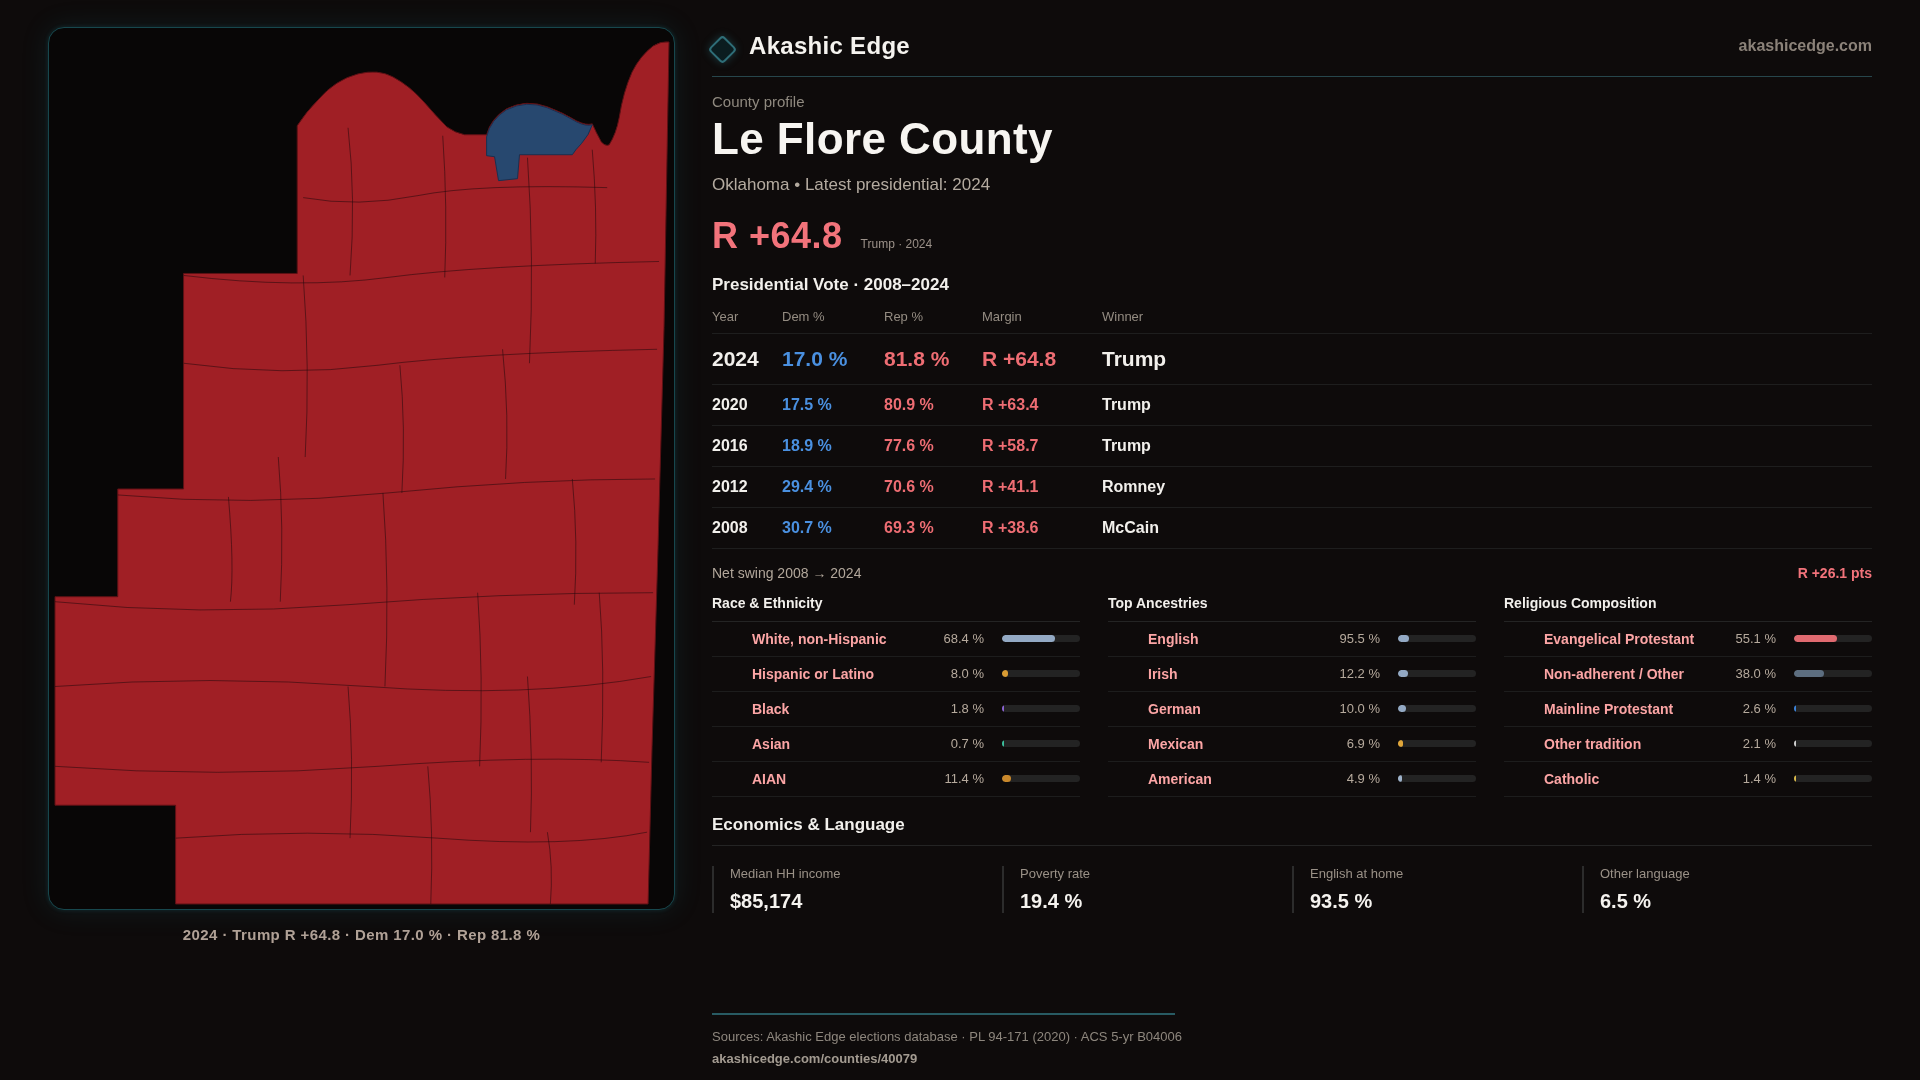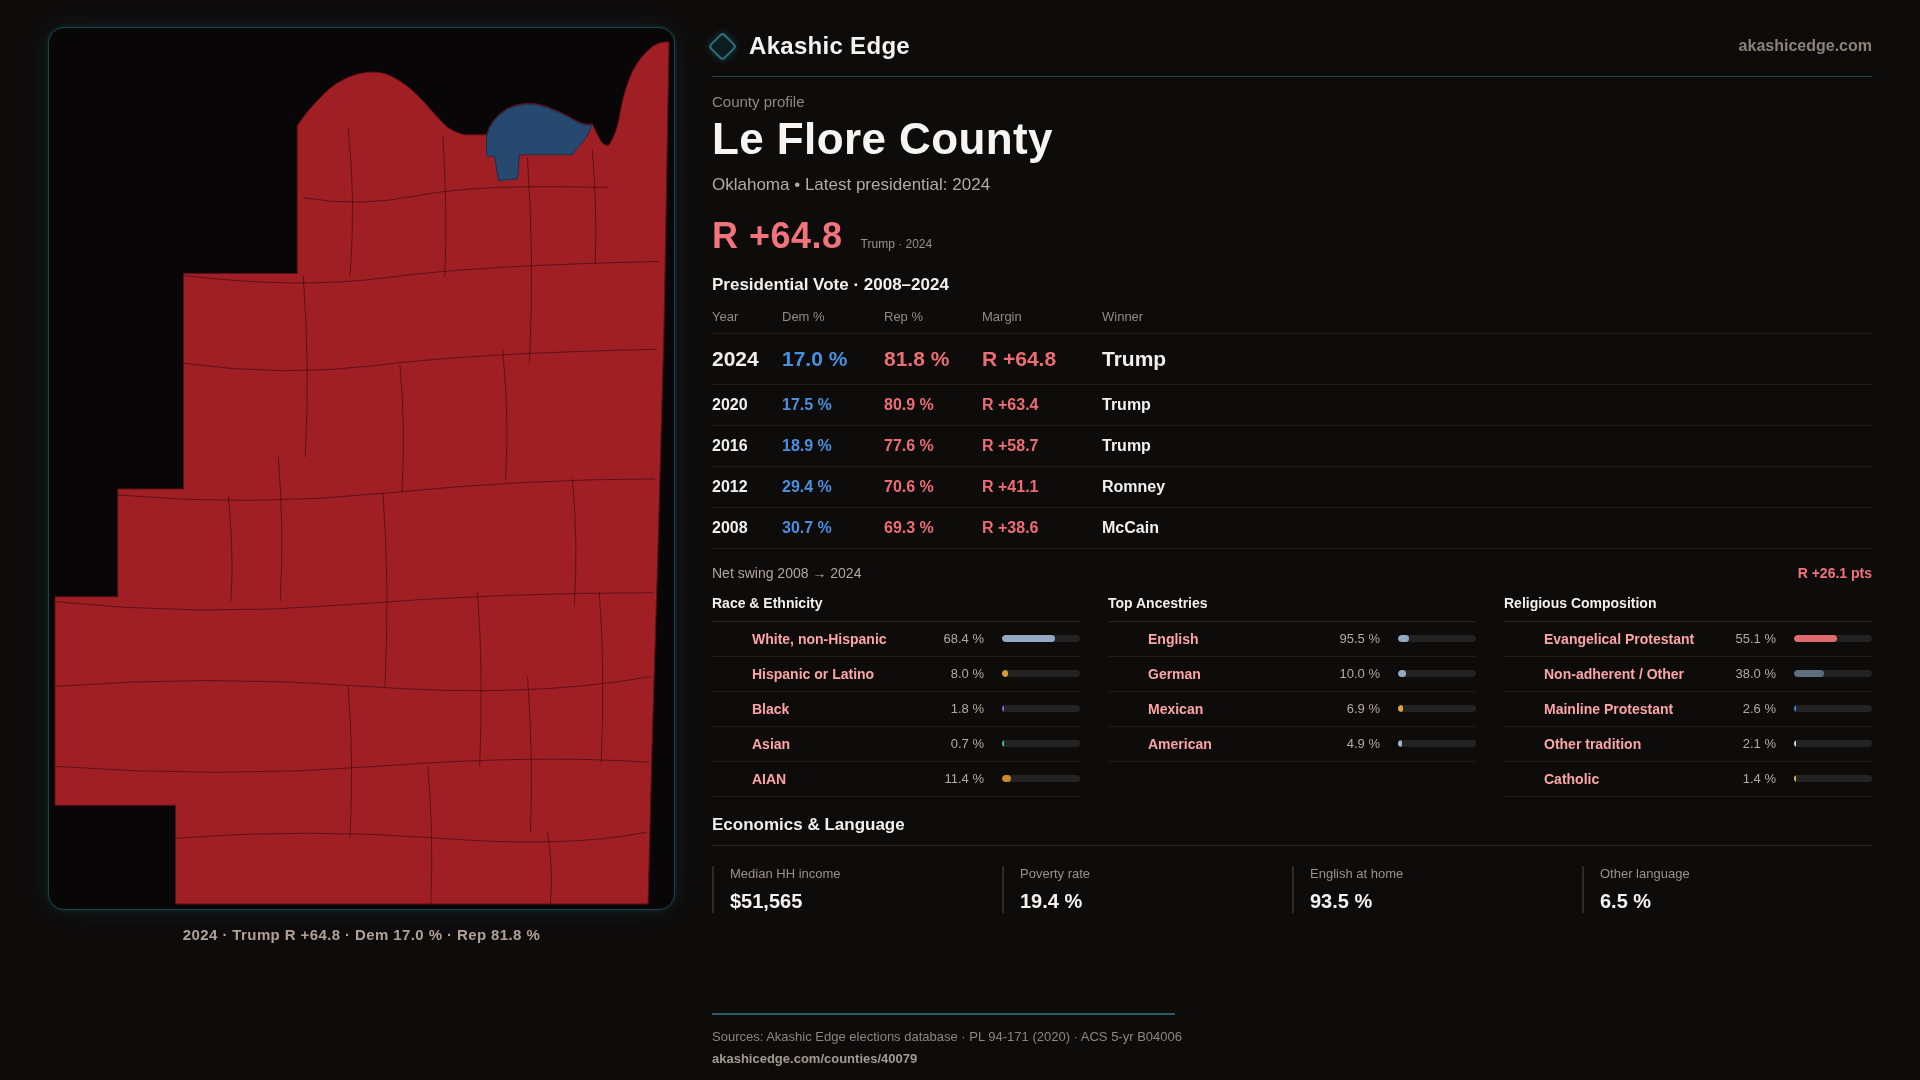--- a/index.html
+++ b/index.html
@@ -21,21 +21,21 @@
   .map-caption {
     position:absolute; left:48px; top:926px; width:627px; text-align:center;
     color:#b0a196; font-size:15px; letter-spacing:.4px; font-weight:600;
   }
 
   
   .content { position:absolute; left:712px; top:28px; width:1160px; }
 
   .hdr { display:flex; align-items:center; justify-content:space-between;
          padding:4px 0 16px; border-bottom:1px solid #27464c; }
-  .brand { display:flex; align-items:center; gap:16px; }
+  .brand { display:flex; align-items:flex-end; gap:16px; }
   .diamond {
     width:21px; height:21px; transform:rotate(45deg); border:2px solid #2f6e78;
     border-radius:4px; background:#0b1d20; box-shadow:0 0 9px rgba(46,130,142,.4);
     display:inline-block;
   }
   .brand-name { color:#f5f3ef; font-size:24px; font-weight:700; letter-spacing:.3px; }
   .domain { color:#8b8279; font-size:16px; font-weight:600; text-decoration:none; }
 
   .eyebrow { margin-top:16px; color:#8f897f; font-size:15px; }
   .title { margin-top:4px; color:#f7f5f1; font-size:44px; font-weight:700;
@@ -248,20 +248,27 @@
         <div class="demo-col">
           <h3>Top Ancestries</h3>
           <div class="demo-row">
             <span class="demo-label">English</span>
             <span class="demo-val">95.5 %</span>
             <span class="demo-bar">
               <span class="demo-fill" style="display: block; width: 14.6%; background: rgb(147, 169, 196);"></span>
             </span>
           </div>
           <div class="demo-row">
+            <span class="demo-label">Irish</span>
+            <span class="demo-val">12.2 %</span>
+            <span class="demo-bar">
+              <span class="demo-fill" style="display: block; width: 12.2%; background: rgb(147, 169, 196);"></span>
+            </span>
+          </div>
+          <div class="demo-row">
             <span class="demo-label">German</span>
             <span class="demo-val">10.0 %</span>
             <span class="demo-bar">
               <span class="demo-fill" style="display: block; width: 10%; background: rgb(147, 169, 196);"></span>
             </span>
           </div>
           <div class="demo-row">
             <span class="demo-label">Mexican</span>
             <span class="demo-val">6.9 %</span>
             <span class="demo-bar">
@@ -313,21 +320,21 @@
               <span class="demo-fill" style="display: block; width: 2%; background: rgb(216, 184, 74);"></span>
             </span>
           </div>
         </div>
       </div>
 
     <div class="econ-title">Economics &amp; Language</div>
     <div id="statsRow" class="stats">
         <div class="stat">
           <div class="stat-label">Median HH income</div>
-          <div class="stat-value">$51,565</div>
+          <div class="stat-value">$85,174</div>
         </div>
         <div class="stat">
           <div class="stat-label">Poverty rate</div>
           <div class="stat-value">19.4 %</div>
         </div>
         <div class="stat">
           <div class="stat-label">English at home</div>
           <div class="stat-value">93.5 %</div>
         </div>
         <div class="stat">

